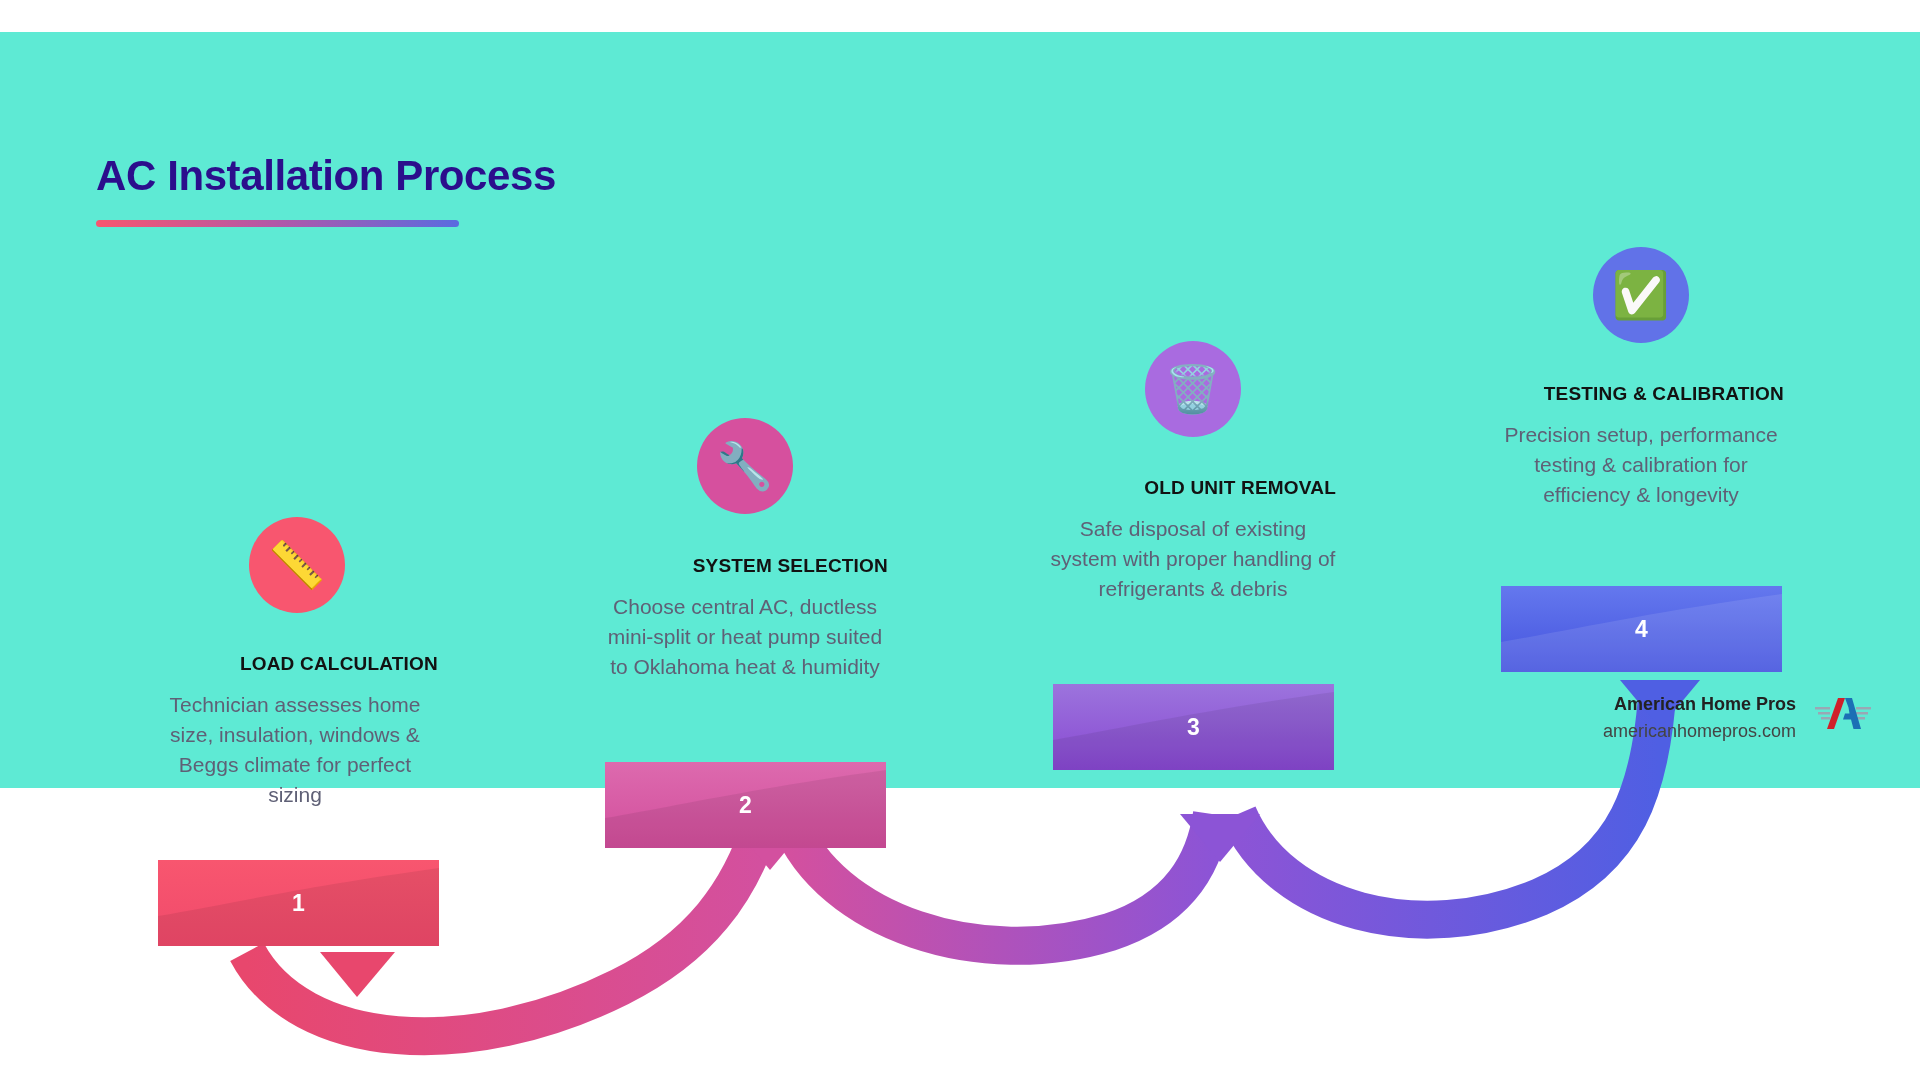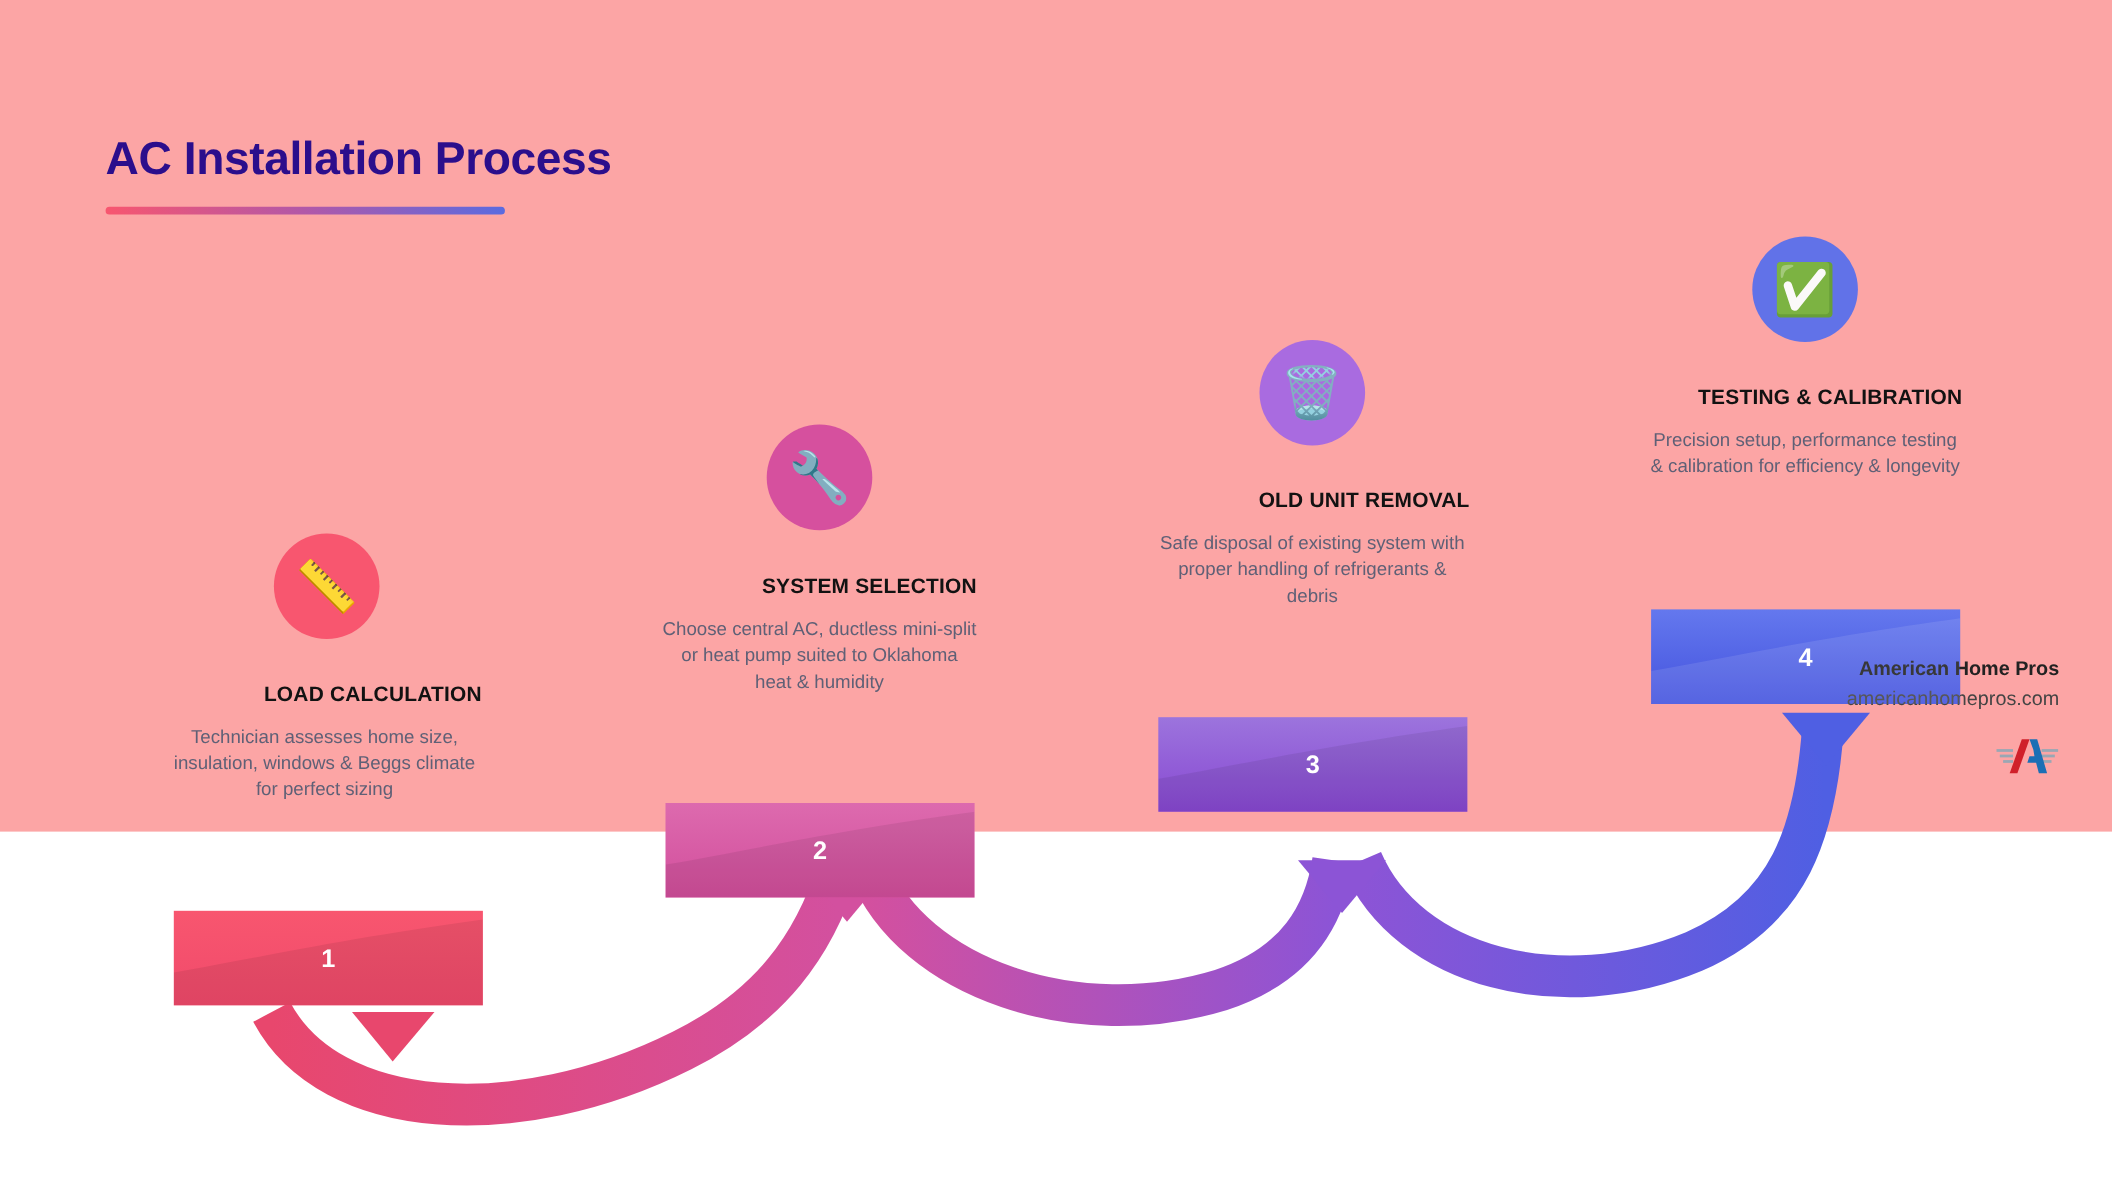--- a/index.html
+++ b/index.html
@@ -2,21 +2,21 @@
 <html><head>
 <meta charset="utf-8">
 <style>
   * { margin:0; padding:0; box-sizing:border-box; }
   html, body {
     width:1920px; height:1080px;
     background:#ffffff;
     font-family:"Liberation Sans", sans-serif;
     overflow:hidden;
   }
-  #stage { position:relative; width:1920px; height:756px; background:#fca5a5; }
+  #stage { position:relative; width:1920px; height:756px; background:#5eead4;margin-top:32px; }
 
   
   .hdr { position:absolute; left:96px; top:122px; }
   .hdr-title {
     font-size:42px; font-weight:bold; color:#2B0E8C;
     letter-spacing:-0.4px; line-height:1.05;
   }
   .hdr-rule {
     width:363px; height:7px; margin-top:22px; border-radius:4px;
     background:linear-gradient(90deg,#F8566F 0%,#B158A8 50%,#5A6BE0 100%);
@@ -34,39 +34,39 @@
     position:absolute; width:96px; height:96px; border-radius:50%;
     display:flex; align-items:center; justify-content:center;
     font-size:46px; line-height:1;
   }
   .step-text { position:absolute; width:286px; text-align:center; }
   .step-title {
     font-size:19px; font-weight:bold; color:#121212;
     letter-spacing:0.2px; line-height:1.25;text-align:right;
   }
   .step-body {
-    margin-top:14px; font-size:17px; color:#5F6076;
+    margin-top:14px; font-size:21px; color:#5F6076;
     line-height:1.43; font-weight:normal;
   }
   .step-box {
     position:absolute; width:281px; height:86px;
     display:flex; align-items:center; justify-content:center;
     overflow:hidden;
   }
   .step-box .num {
     position:relative; z-index:3;
     color:#ffffff; font-size:23px; font-weight:bold;
   }
   .box-wave {
     position:absolute; left:0; top:0; width:100%; height:100%;
     z-index:2; pointer-events:none;
   }
 
   
-  .footer { position:absolute; right:48px; bottom:44px; display:flex; align-items:flex-end; gap:18px;flex-direction:column; }
+  .footer { position:absolute; right:48px; bottom:44px; display:flex; align-items:flex-start; gap:18px; }
   .footer-txt { text-align:right; }
   .footer-name { font-size:18px; font-weight:bold; color:#222222; line-height:1.35; }
   .footer-url  { font-size:18px; color:#444444; line-height:1.4; margin-top:3px; }
   .footer-logo { width:58px; height:46px; }
 </style>
 </head>
 <body>
 
 <div id="stage">
 

